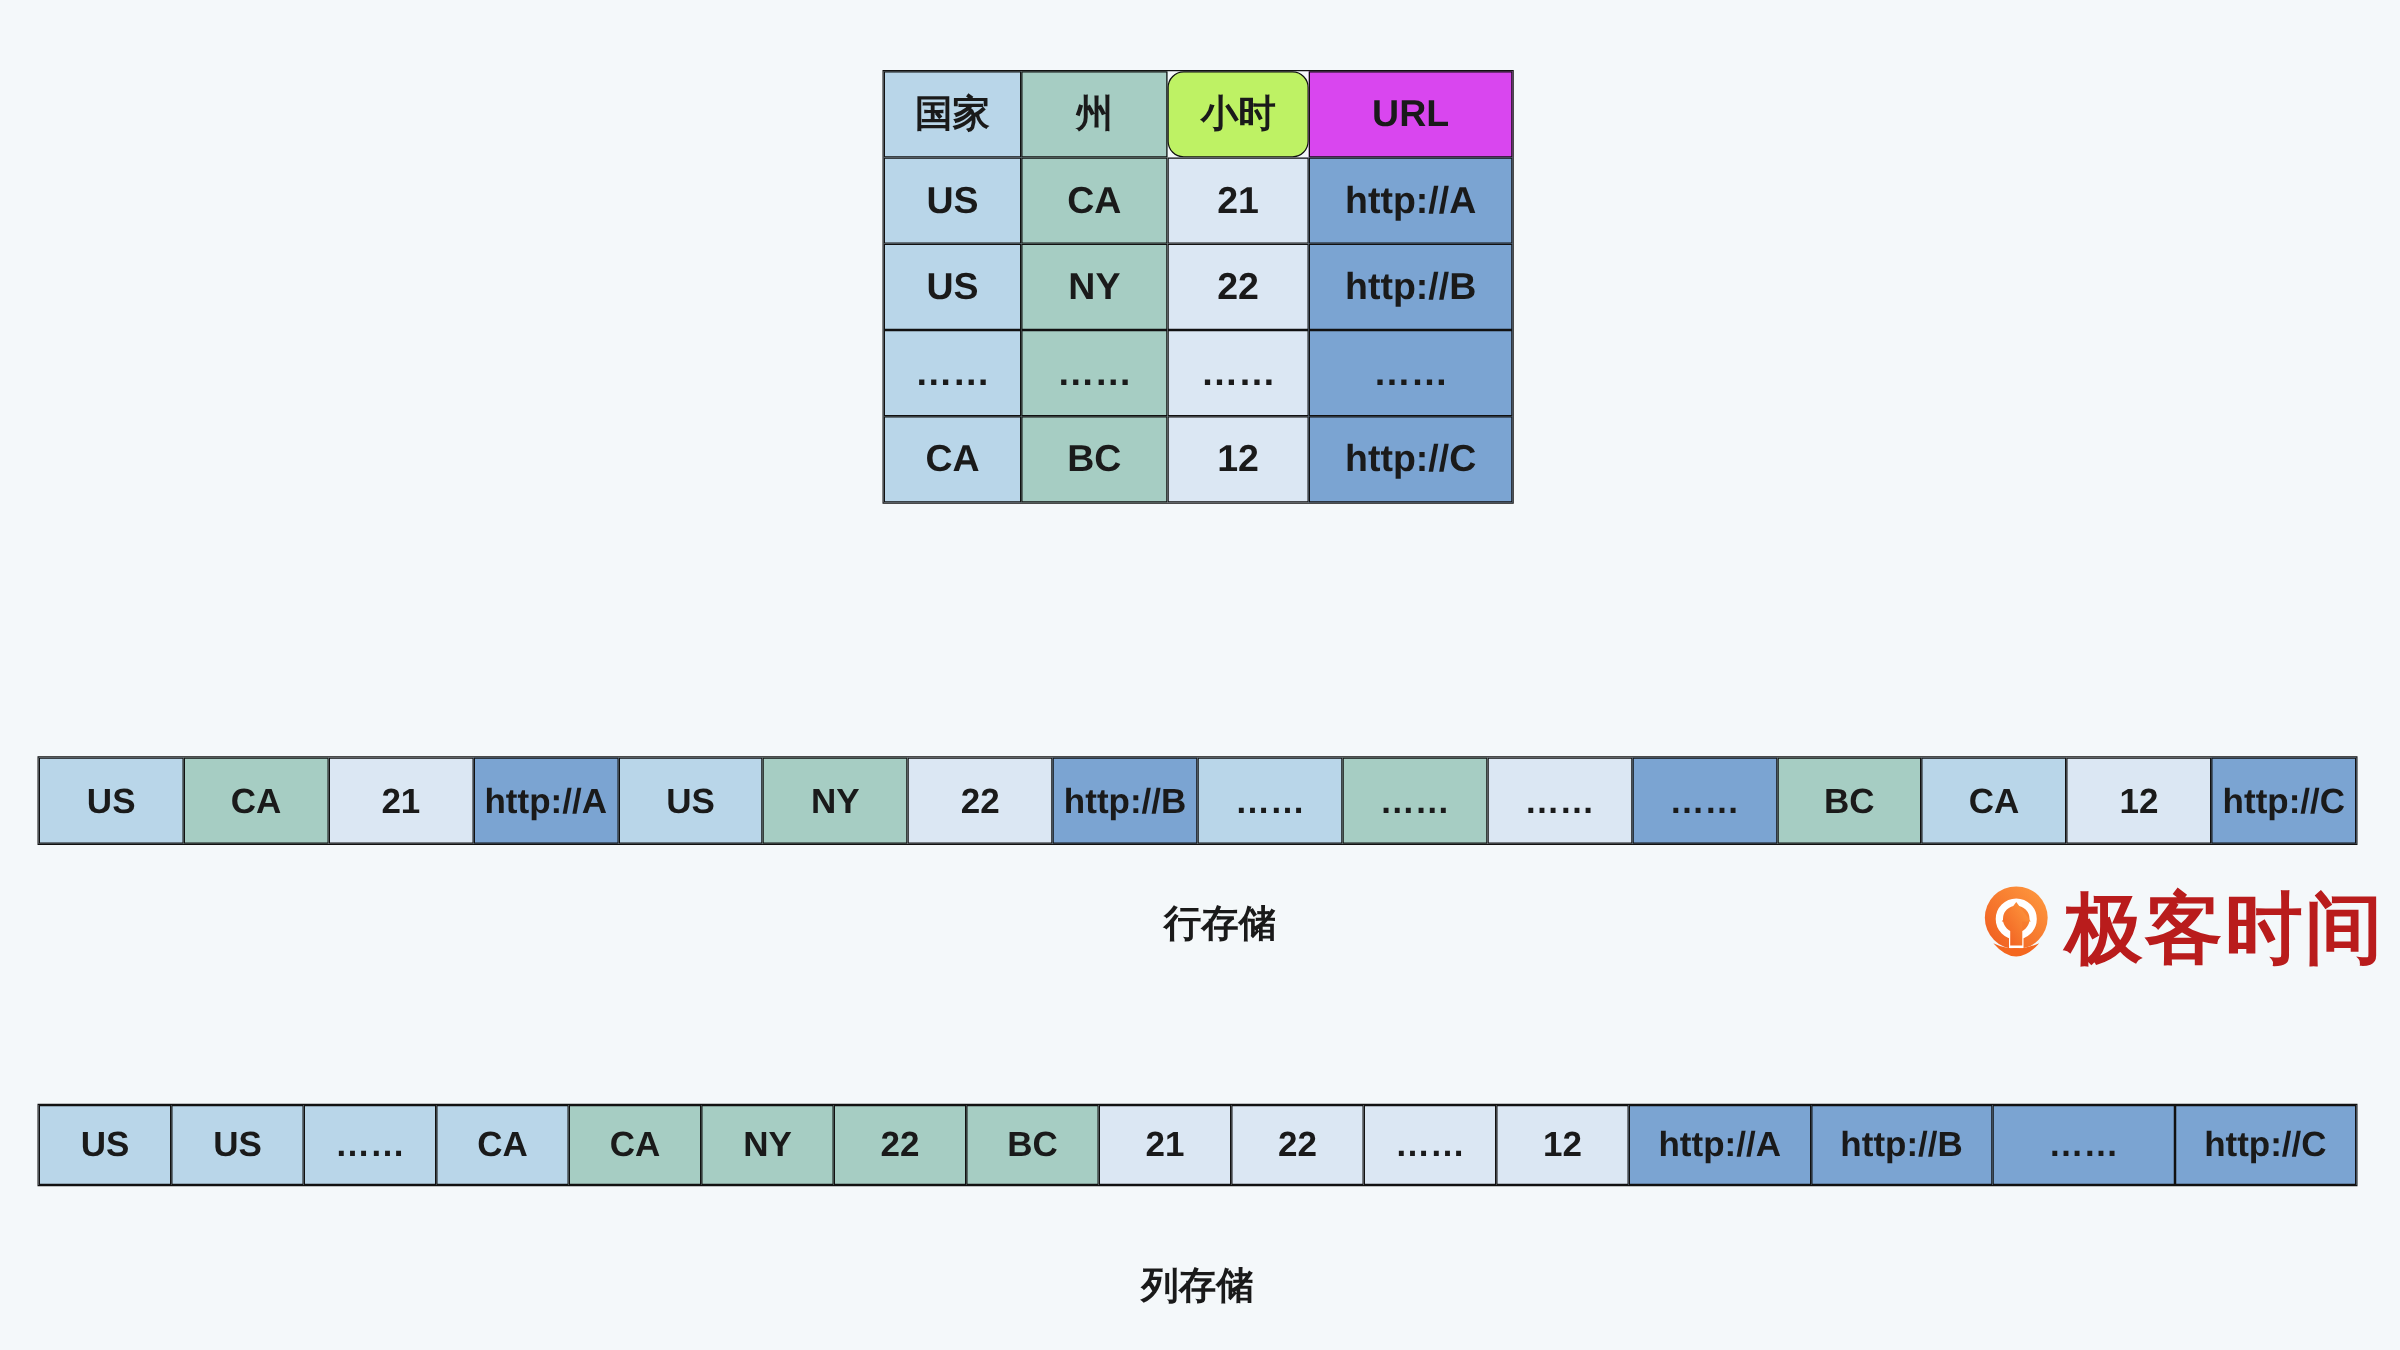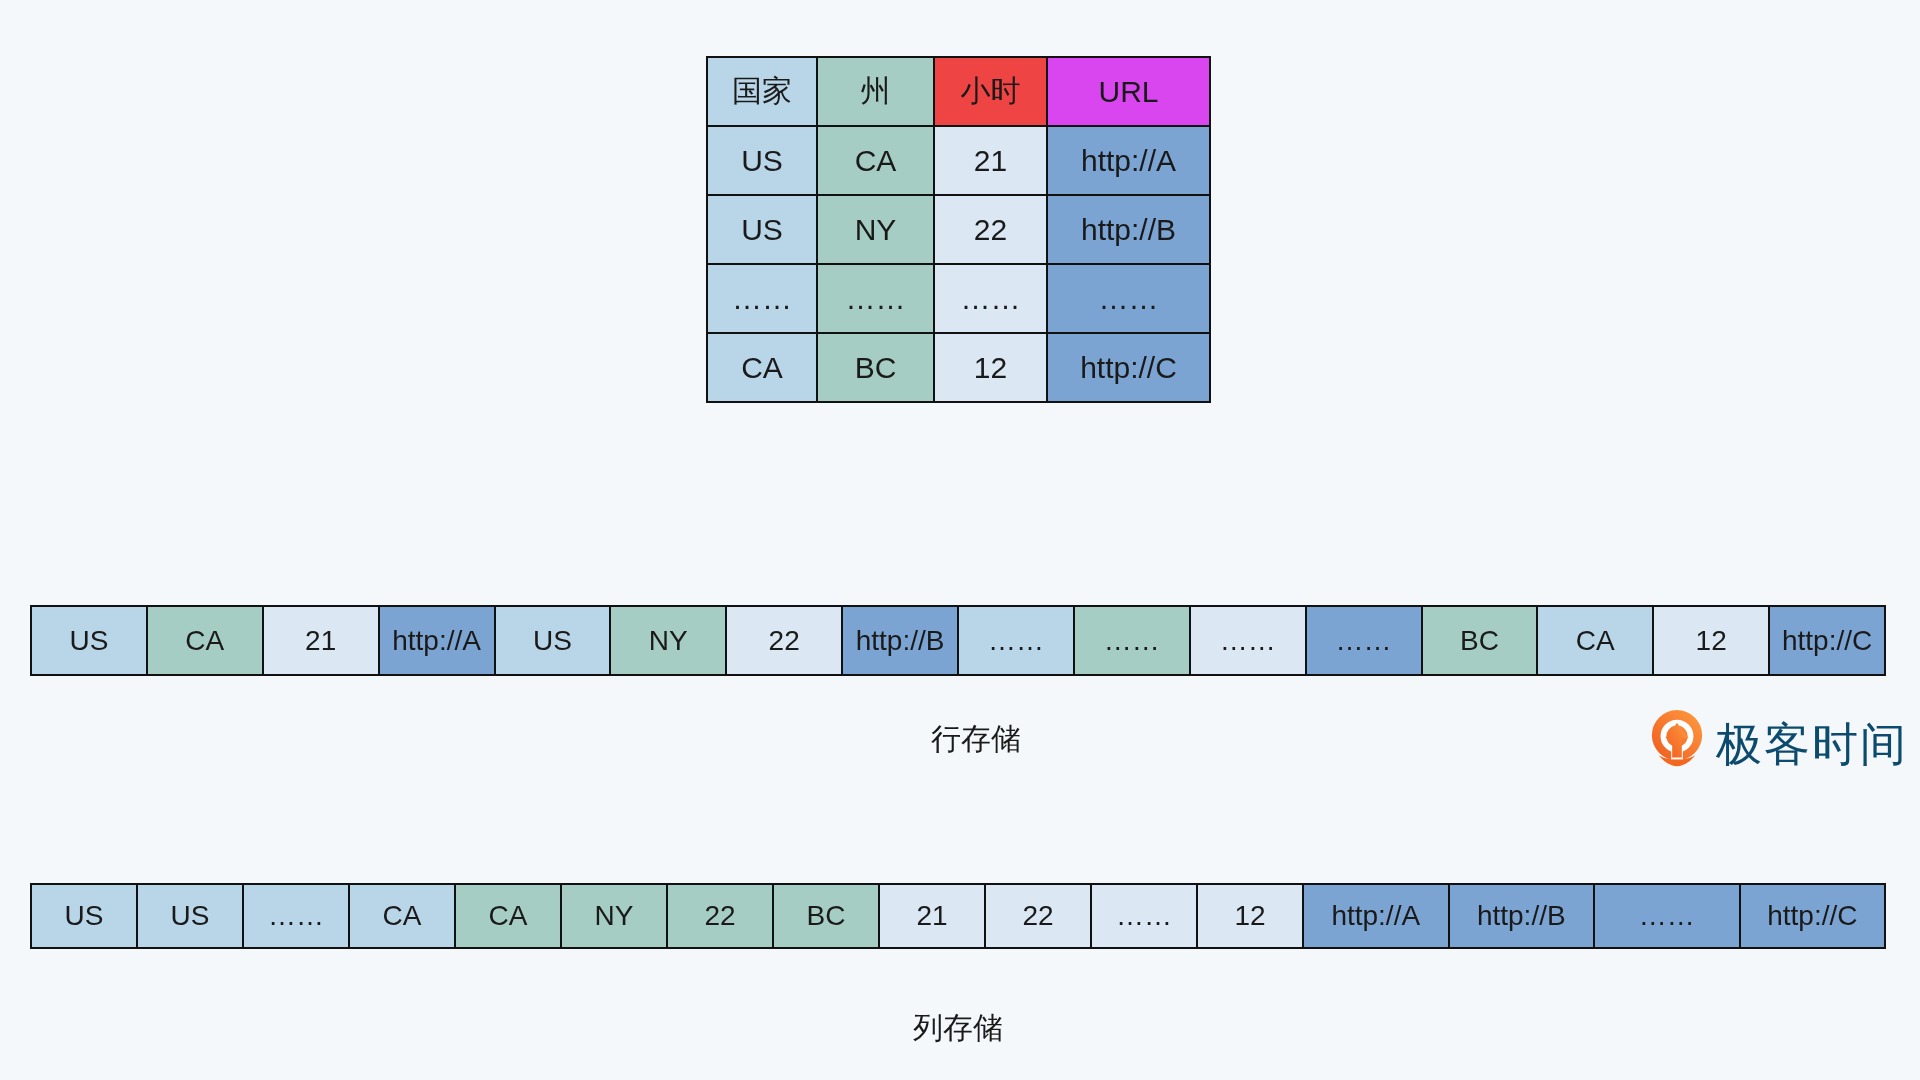--- a/index.html
+++ b/index.html
@@ -3,21 +3,21 @@
 <meta charset="utf-8">
 <style>
   * { margin: 0; padding: 0; box-sizing: border-box; }
   html, body { width: 1920px; height: 1080px; }
   body {
     font-family: "Liberation Sans", "DejaVu Sans", sans-serif;
     background: #f4f8fa;
     color: #1a1a1a;
     overflow: hidden;
   }
-  #canvas { position: relative; width: 1920px; height: 788px; }
+  #canvas { position: relative; width: 1920px; height: 788px; font-weight: bold; }
 
   
   .logic-table {
     position: absolute; left: 706px; top: 56px;
     display: grid;
     grid-template-columns: 110px 117px 113px 163px;
     grid-auto-rows: 69px;
     border: 1px solid #111;
   }
   .logic-table .cell {
@@ -48,33 +48,33 @@
     white-space: nowrap; overflow: hidden;
   }
   .strip .cell.wide { flex: 1.38 1 0; }
 
   
   .logo {
     position: absolute; right: 12px; bottom: 8px;
     display: flex; align-items: center; gap: 10px;
   }
   .logo-text {
-    font-size: 46px; color: #0c4a6e; letter-spacing: 2px;
+    font-size: 62px; color: #b91c1c; letter-spacing: 2px;
     line-height: 1;
   }
 </style>
 </head>
 <body>
 
 <div id="canvas">
 
   <div class="logic-table">
       <div class="cell" style="background: rgb(185, 214, 233);">国家</div>
       <div class="cell" style="background: rgb(166, 205, 195);">州</div>
-      <div class="cell" style="background: #ef4444;">小时</div>
+      <div class="cell" style="background: #bef264; border-radius: 13px;">小时</div>
       <div class="cell" style="background: #d946ef;">URL</div>
       <div class="cell" style="background: rgb(185, 214, 233);">US</div>
       <div class="cell" style="background: rgb(166, 205, 195);">CA</div>
       <div class="cell" style="background: rgb(219, 231, 243);">21</div>
       <div class="cell" style="background: rgb(123, 164, 210);">http://A</div>
       <div class="cell" style="background: rgb(185, 214, 233);">US</div>
       <div class="cell" style="background: rgb(166, 205, 195);">NY</div>
       <div class="cell" style="background: rgb(219, 231, 243);">22</div>
       <div class="cell" style="background: rgb(123, 164, 210);">http://B</div>
       <div class="cell" style="background: rgb(185, 214, 233);">……</div>

